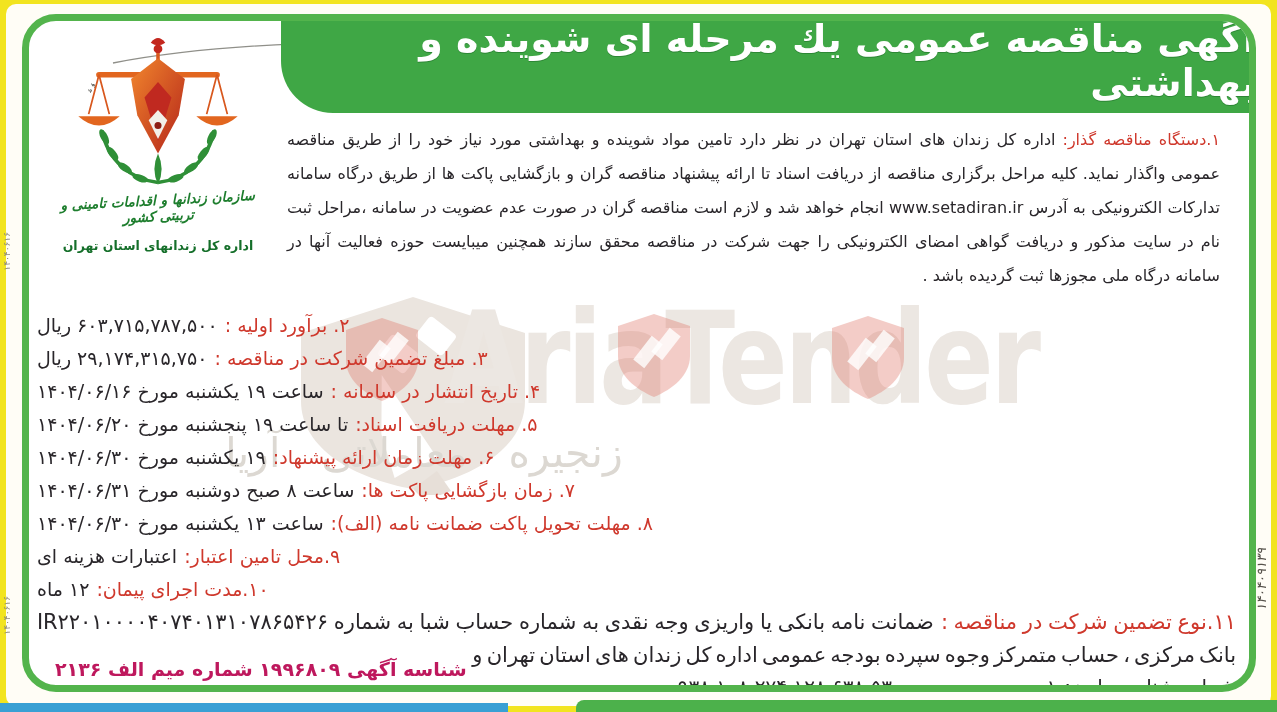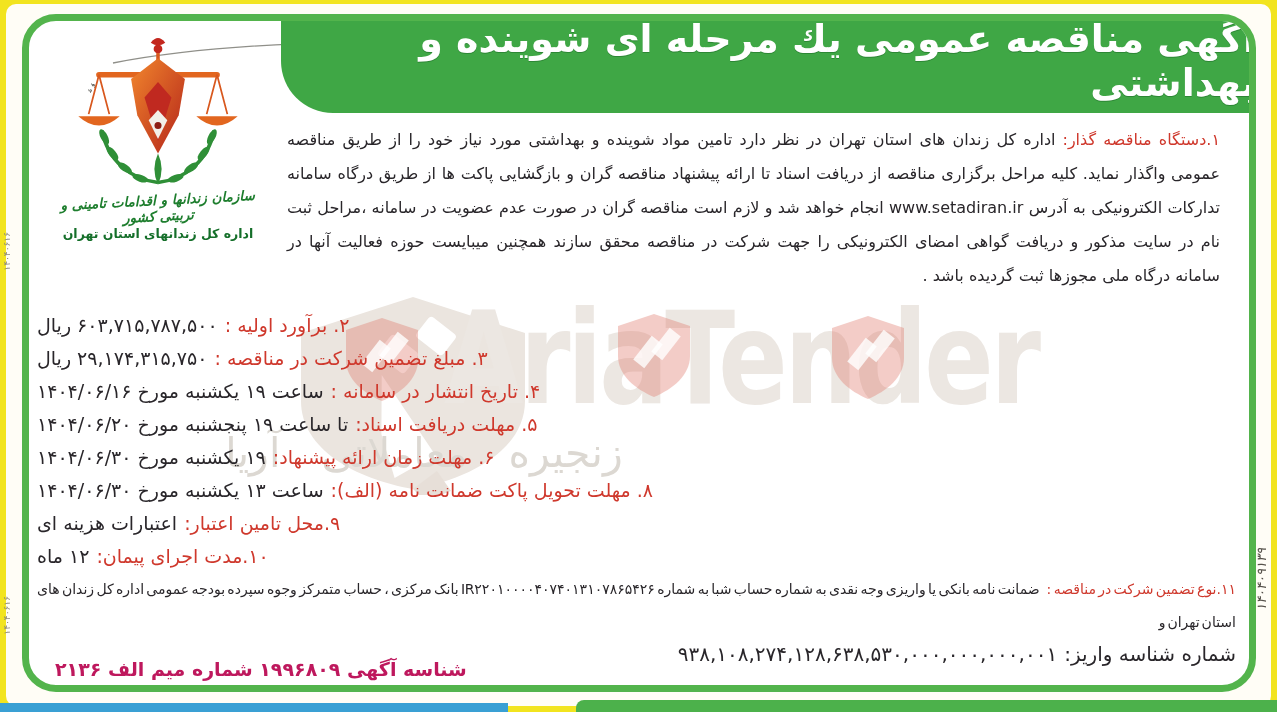--- a/index.html
+++ b/index.html
@@ -13,35 +13,35 @@
   .titlebar{position:absolute;top:-7px;right:-7px;width:975px;height:99px;z-index:4;
     background:#3fa745;border-radius:0 30px 0 52px;display:flex;align-items:center;justify-content:center;}
   .titlebar span{color:#ffffff;font-size:38px;font-weight:bold;direction:rtl;
     text-shadow:0 1px 0 #2d8735;padding-bottom:6px;letter-spacing:-1px;}
   
   .arcline{position:absolute;left:78px;top:12px;z-index:2;opacity:.75;}
   
   .logoblock{position:absolute;left:20px;top:6px;width:218px;z-index:3;text-align:center;direction:rtl;}
   .org-cal{margin-top:-6px;color:#1e7e2e;font-size:13.5px;font-weight:bold;font-style:italic;
     line-height:1.15;transform:rotate(-3deg);}
-  .org-dept{margin-top:2px;color:#156f2a;font-size:12.5px;font-weight:bold;}
+  .org-dept{margin-top:14px;color:#156f2a;font-size:12.5px;font-weight:bold;}
   
   .wm{position:absolute;inset:0;z-index:1;pointer-events:none;margin-top:16px;}
   .wm-brand{position:absolute;left:415px;top:247px;font-size:128px;font-weight:bold;
     color:#ece7e2;letter-spacing:-4px;transform:scaleX(.8);transform-origin:left top;white-space:nowrap;}
   .wm-fa{position:absolute;left:42px;top:392px;width:706px;direction:rtl;text-align:center;
     font-size:41px;color:#dcd8d2;letter-spacing:11px;word-spacing:28px;white-space:nowrap;}
   .wm-shield{position:absolute;}
   
   .content{position:absolute;left:8px;right:13px;top:86px;z-index:3;direction:rtl;
     color:#29262a;text-align:justify;}
   .logo-spacer{float:left;width:250px;height:152px;}
   .para{margin:16px;font-size:16px;line-height:34px;}
   .item{font-size:19px;line-height:33px;text-align:left;}
-  .tight{font-size:14px;line-height:33px;text-align:justify;word-spacing:-2.5px;letter-spacing:-.2px;}
+  .tight{font-size:21px;line-height:33px;text-align:justify;word-spacing:-2.5px;letter-spacing:-.2px;}
   .deposit{font-size:20px;line-height:31px;text-align:right;}
   .red{color:#cf382c;margin-left:7px;}
   .ltr{direction:ltr;unicode-bidi:isolate;}
   .footer-red{position:absolute;left:26px;bottom:5px;z-index:4;direction:rtl;
     color:#be185d;font-size:19px;font-weight:600;}
   
   .strip-blue{position:absolute;left:0;bottom:0;width:508px;height:9px;background:#3aa0d4;}
   .strip-green{position:absolute;left:576px;right:0;bottom:0;height:12px;background:#4cb14b;border-radius:8px 0 0 0;}
   
   .annot{position:absolute;writing-mode:vertical-rl;transform:rotate(180deg);color:#55514a;}
@@ -159,20 +159,23 @@
       <div class="item">
         <span class="red">۴. تاریخ انتشار در سامانه :</span><span>ساعت ۱۹ یکشنبه مورخ ۱۴۰۴/۰۶/۱۶</span>
       </div>
       <div class="item">
         <span class="red">۵. مهلت دریافت اسناد:</span><span>تا ساعت ۱۹ پنجشنبه مورخ ۱۴۰۴/۰۶/۲۰</span>
       </div>
       <div class="item">
         <span class="red">۶. مهلت زمان ارائه پیشنهاد:</span><span>۱۹ یکشنبه مورخ ۱۴۰۴/۰۶/۳۰</span>
       </div>
       <div class="item">
+        <span class="red">۷. زمان بازگشایی پاکت ها:</span><span>ساعت ۸ صبح دوشنبه مورخ ۱۴۰۴/۰۶/۳۱</span>
+      </div>
+      <div class="item">
         <span class="red">۸. مهلت تحویل پاکت ضمانت نامه (الف):</span><span>ساعت ۱۳ یکشنبه مورخ ۱۴۰۴/۰۶/۳۰</span>
       </div>
       <div class="item">
         <span class="red">۹.محل تامین اعتبار:</span><span>اعتبارات هزینه ای</span>
       </div>
       <div class="item">
         <span class="red">۱۰.مدت اجرای پیمان:</span><span>۱۲ ماه</span>
       </div>
 
       <p class="para tight" style="margin:0">

